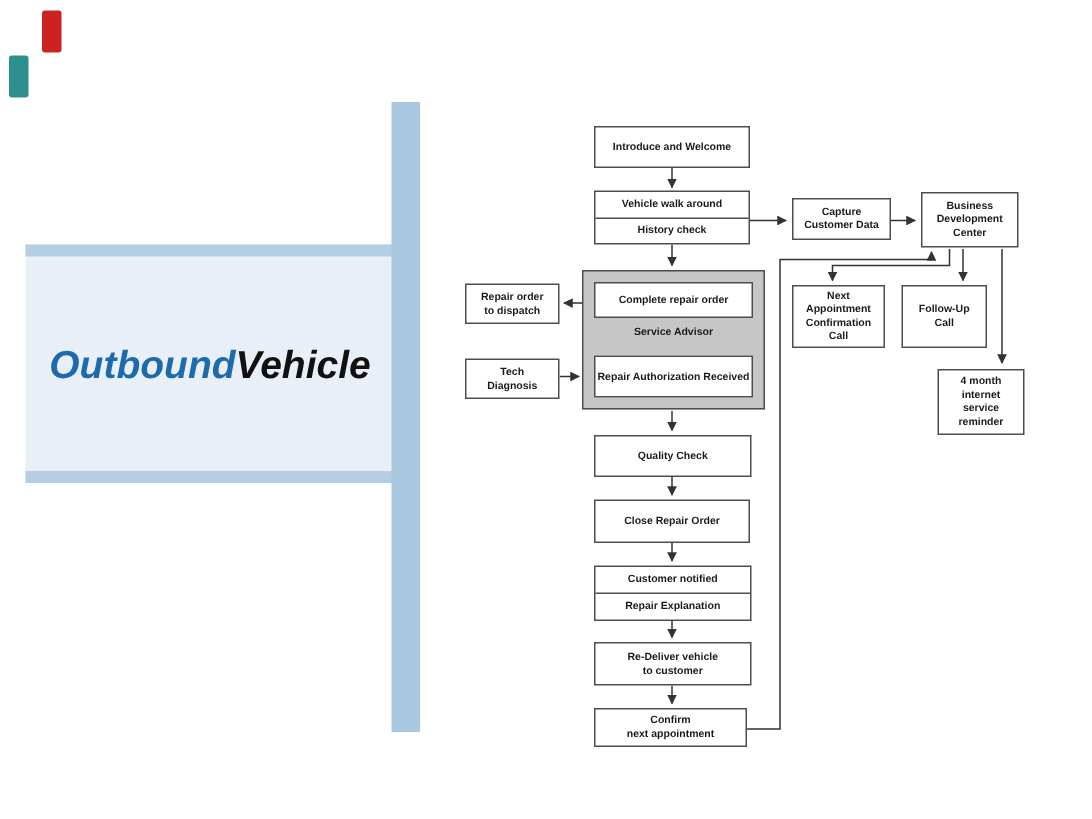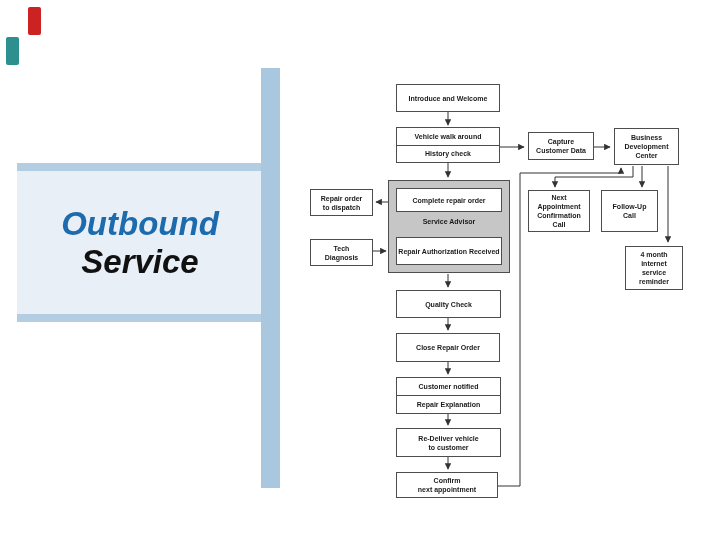--- a/index.html
+++ b/index.html
@@ -11,22 +11,22 @@
   .tab.red{left:28px;top:7px;width:13px;height:28px;background:#cc2222;}
   .tab.teal{left:6px;top:37px;width:13px;height:28px;background:#2e8f8f;}
 
   
   .accent-bar{position:absolute;left:261px;top:68px;width:19px;height:420px;background:#aac7e0;z-index:3;}
 
   
   .title-panel{position:absolute;left:17px;top:163px;width:246px;height:159px;background:#e9eff6;z-index:2;
                display:flex;flex-direction:column;}
   .panel-strip{height:8px;background:#b3cde3;flex:0 0 auto;}
-  .title-text{flex:1;display:flex;flex-direction:column;align-items:center;justify-content:center;
-              font-weight:bold;font-style:italic;font-size:33px;line-height:38px;color:#111111;text-align:center;}
+  .title-text{flex:1;display:flex;flex-direction:row;align-items:center;justify-content:center;
+              font-weight:bold;font-style:italic;font-size:26px;line-height:38px;color:#111111;text-align:center;}
   .title-text .blue{color:#1d6bad;}
 
   
   .fbox{position:absolute;background:#ffffff;border:1px solid #4d4d4d;box-sizing:border-box;
         display:flex;align-items:center;justify-content:center;text-align:center;
         font-weight:bold;font-size:7px;line-height:9px;color:#1a1a1a;white-space:pre-line;z-index:2;}
   .fbox2{position:absolute;background:#ffffff;border:1px solid #4d4d4d;box-sizing:border-box;
          display:flex;flex-direction:column;z-index:2;}
   .fbox2 .row{flex:1;display:flex;align-items:center;justify-content:center;text-align:center;
               font-weight:bold;font-size:7px;line-height:9px;color:#1a1a1a;}
@@ -128,20 +128,20 @@
   <div class="fbox" style="left:396px;top:428px;width:105px;height:29px;">Re-Deliver vehicle
 to customer</div>
 
   <div class="fbox" style="left:396px;top:472px;width:102px;height:26px;">Confirm
 next appointment</div>
 
   <div class="title-panel">
     <div class="panel-strip"></div>
     <div class="title-text">
       <span class="blue">Outbound</span>
-      <span>Service</span>
+      <span>Vehicle</span>
     </div>
     <div class="panel-strip"></div>
   </div>
 
   <div class="accent-bar"></div>
 
 </div>
 
 </body></html>

